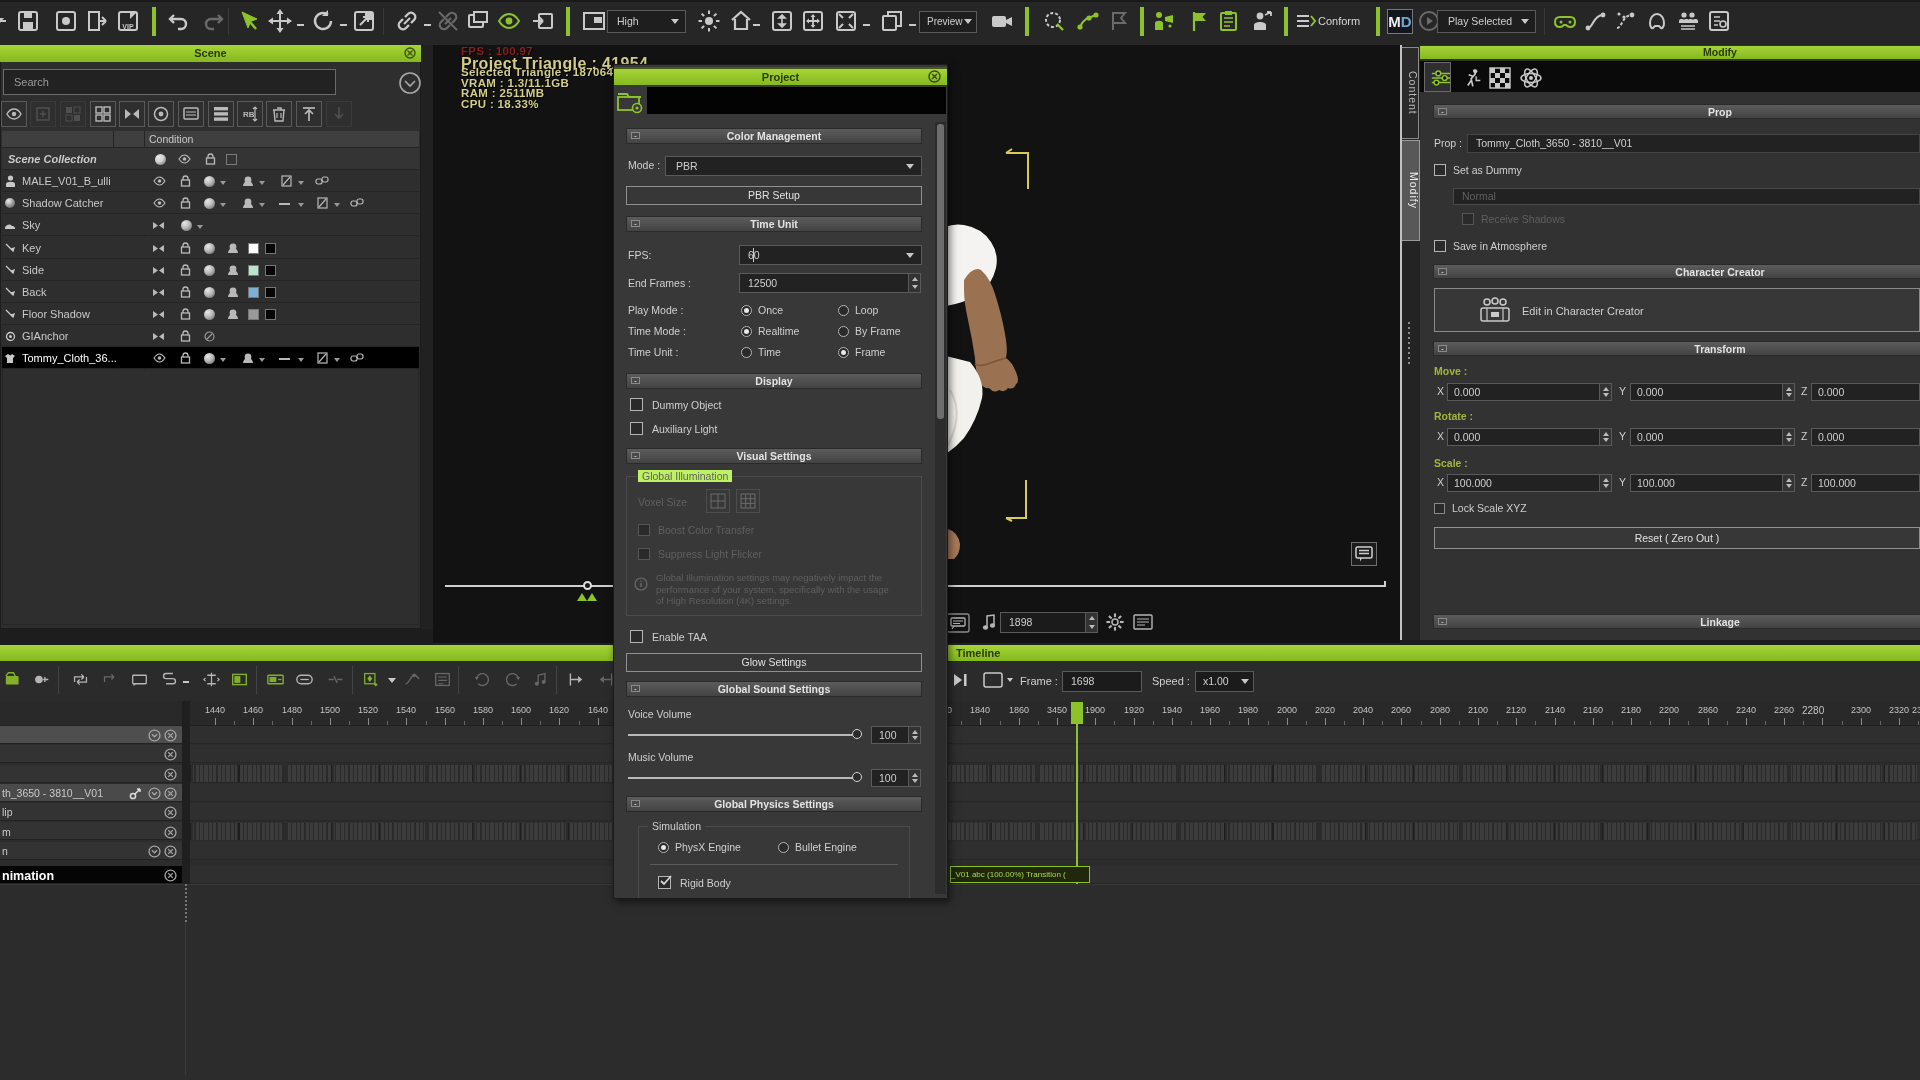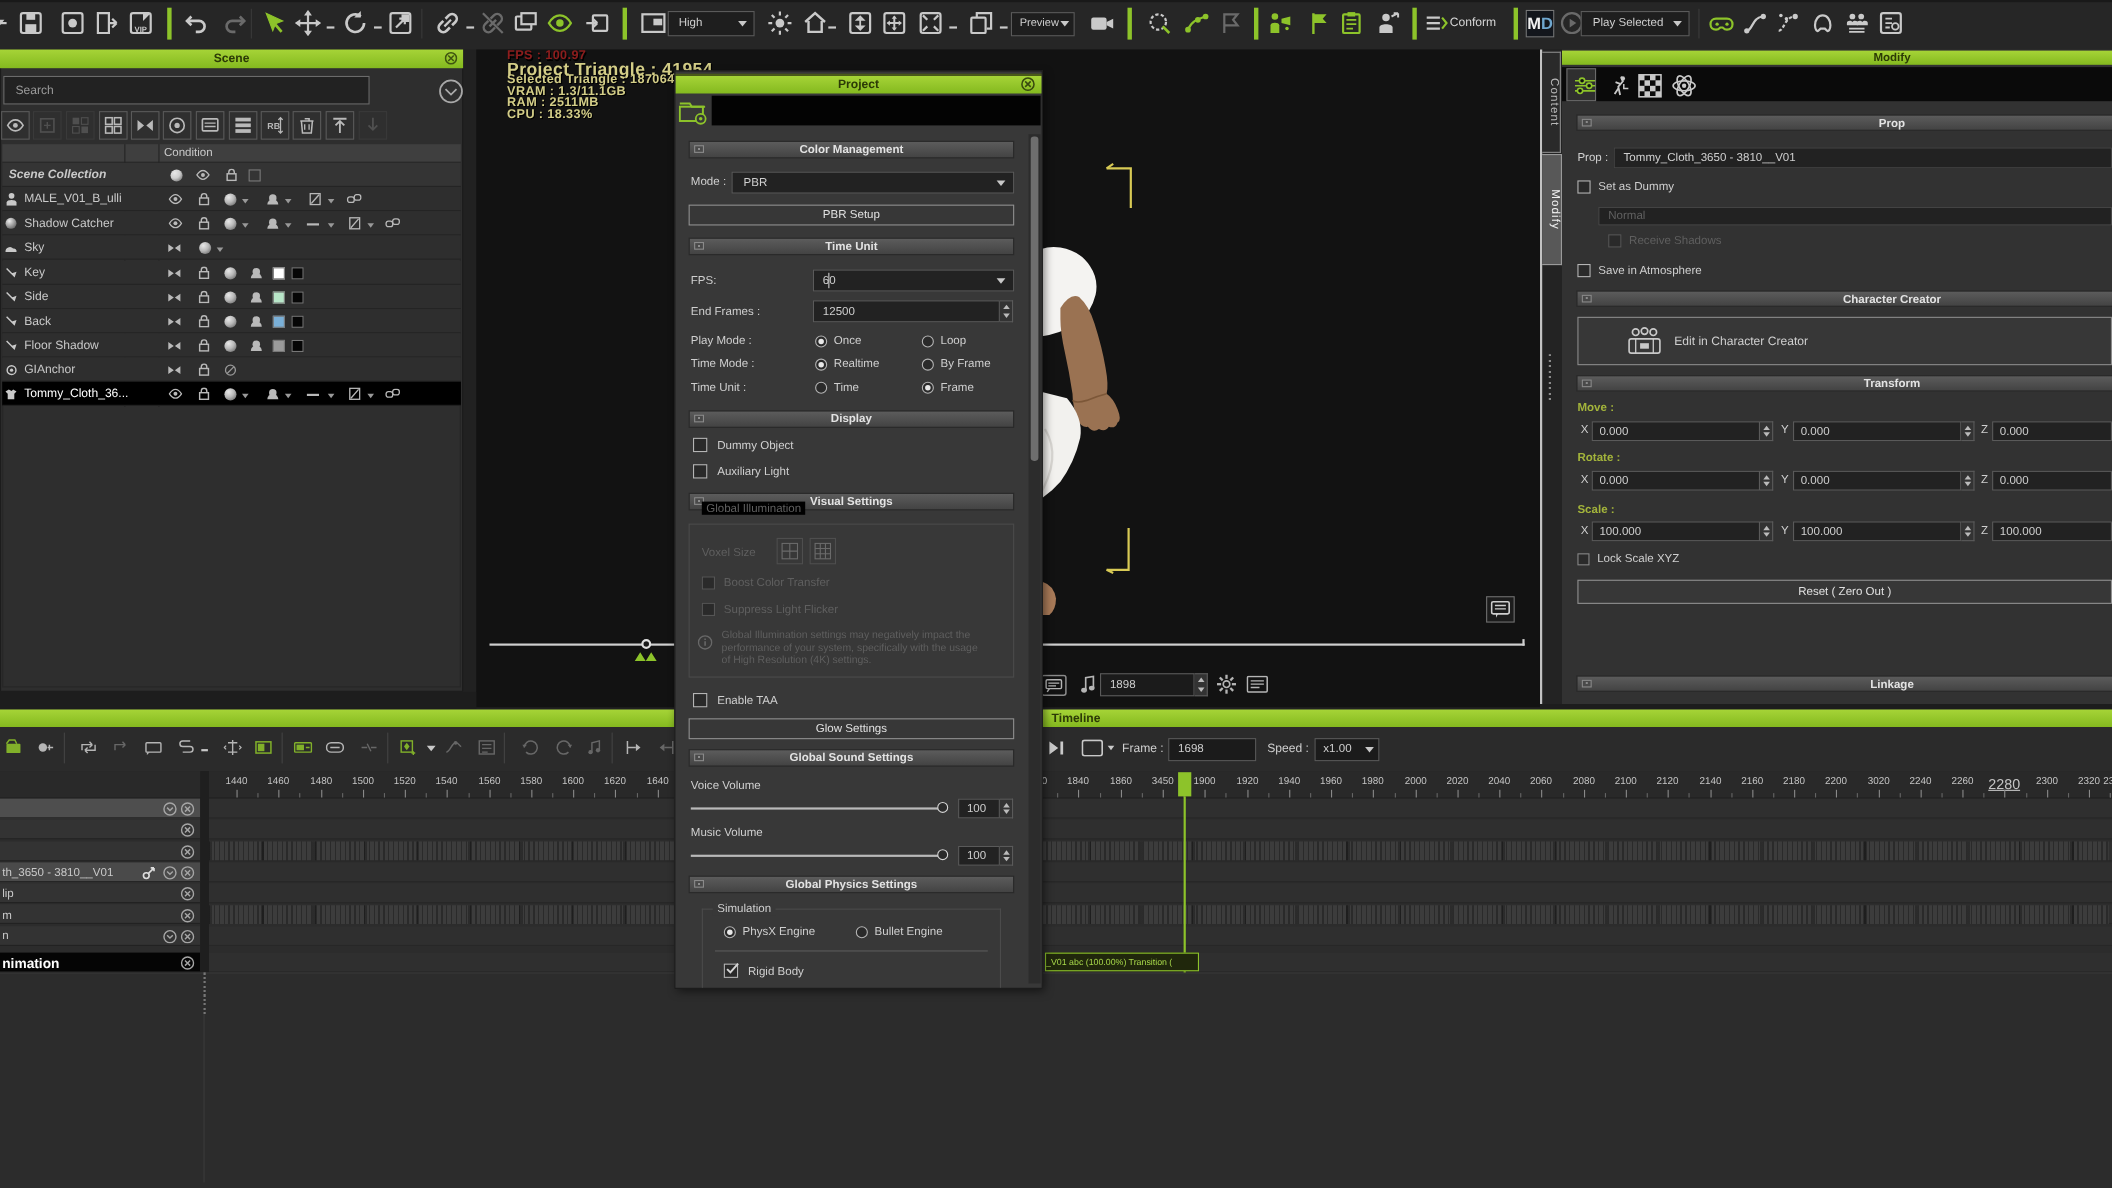--- a/index.html
+++ b/index.html
@@ -883,30 +883,30 @@
     <div class="abs" style="left:1574px;top:721px;width:1px;height:4px;background:#666;"></div>
     <div class="abs tic" style="left:1573px;top:705px;width:40px;text-align:center;font-size:9px;">2160</div>
     <div class="abs" style="left:1593px;top:718px;width:1px;height:7px;background:#8a8a8a;"></div>
     <div class="abs" style="left:1612px;top:721px;width:1px;height:4px;background:#666;"></div>
     <div class="abs tic" style="left:1611px;top:705px;width:40px;text-align:center;font-size:9px;">2180</div>
     <div class="abs" style="left:1631px;top:718px;width:1px;height:7px;background:#8a8a8a;"></div>
     <div class="abs" style="left:1650px;top:721px;width:1px;height:4px;background:#666;"></div>
     <div class="abs tic" style="left:1649px;top:705px;width:40px;text-align:center;font-size:9px;">2200</div>
     <div class="abs" style="left:1669px;top:718px;width:1px;height:7px;background:#8a8a8a;"></div>
     <div class="abs" style="left:1688px;top:721px;width:1px;height:4px;background:#666;"></div>
-    <div class="abs tic" style="left:1688px;top:705px;width:40px;text-align:center;font-size:9px;">3020</div>
+    <div class="abs tic" style="left:1688px;top:705px;width:40px;text-align:center;font-size:9px;">2860</div>
     <div class="abs" style="left:1708px;top:718px;width:1px;height:7px;background:#8a8a8a;"></div>
     <div class="abs" style="left:1727px;top:721px;width:1px;height:4px;background:#666;"></div>
     <div class="abs tic" style="left:1726px;top:705px;width:40px;text-align:center;font-size:9px;">2240</div>
     <div class="abs" style="left:1746px;top:718px;width:1px;height:7px;background:#8a8a8a;"></div>
     <div class="abs" style="left:1765px;top:721px;width:1px;height:4px;background:#666;"></div>
     <div class="abs tic" style="left:1764px;top:705px;width:40px;text-align:center;font-size:9px;">2260</div>
     <div class="abs" style="left:1784px;top:718px;width:1px;height:7px;background:#8a8a8a;"></div>
     <div class="abs" style="left:1803px;top:721px;width:1px;height:4px;background:#666;"></div>
-    <div class="abs tic" style="left:1802px;top:705px;width:40px;text-align:center;font-size:13px;text-decoration:underline;">2280</div>
+    <div class="abs tic" style="left:1802px;top:705px;width:40px;text-align:left;font-size:10px;">2280</div>
     <div class="abs" style="left:1822px;top:718px;width:1px;height:7px;background:#8a8a8a;"></div>
     <div class="abs" style="left:1842px;top:721px;width:1px;height:4px;background:#666;"></div>
     <div class="abs tic" style="left:1841px;top:705px;width:40px;text-align:center;font-size:9px;">2300</div>
     <div class="abs" style="left:1861px;top:718px;width:1px;height:7px;background:#8a8a8a;"></div>
     <div class="abs" style="left:1880px;top:721px;width:1px;height:4px;background:#666;"></div>
     <div class="abs tic" style="left:1879px;top:705px;width:40px;text-align:center;font-size:9px;">2320</div>
     <div class="abs" style="left:1899px;top:718px;width:1px;height:7px;background:#8a8a8a;"></div>
     <div class="abs" style="left:1918px;top:721px;width:1px;height:4px;background:#666;"></div>
 <div class="abs" style="left:187px;top:718px;width:1px;height:7px;background:#8a8a8a;"></div>
 <div class="abs" style="left:0;top:726px;width:182px;height:18px;background:#4e4e4e;border-bottom:1px solid #222;"></div>
@@ -1033,21 +1033,21 @@
 <div class="abs radio" style="left:224px;top:282px;"></div>
 <div class="abs" style="left:227px;top:285px;width:5px;height:5px;border-radius:50%;background:#e8e8e8;"></div>
 <div class="abs lbl" style="left:241px;top:281px;">Frame</div>
 <div class="abs secbar" style="left:12px;top:308px;width:296px;height:16px;line-height:15px;">Display<span class="mins">-</span></div>
 <div class="abs cb" style="left:16px;top:333px;width:13px;height:13px;"></div>
 <div class="abs lbl" style="left:38px;top:334px;">Dummy Object</div>
 <div class="abs cb" style="left:16px;top:357px;width:13px;height:13px;"></div>
 <div class="abs lbl" style="left:38px;top:358px;">Auxiliary Light</div>
 <div class="abs secbar" style="left:12px;top:383px;width:296px;height:16px;line-height:15px;">Visual Settings<span class="mins">-</span></div>
 <div class="abs" style="left:12px;top:411px;width:296px;height:140px;border:1px solid #4b4b4b;"></div>
-<div class="abs dim" style="left:24px;top:391px;background:#000000;padding:0 4px;font-size:10.5px;">Global Illumination</div>
+<div class="abs dim" style="left:24px;top:405px;background:#bef264;padding:0 4px;font-size:10.5px;">Global Illumination</div>
 <div class="abs dim" style="left:24px;top:431px;font-size:10.5px;">Voxel Size</div>
 <div class="abs" style="left:92px;top:424px;width:24px;height:24px;border:1px solid #4e4e4e;"></div>
 <svg class="abs" width="16" height="16" style="left:96px;top:428px;opacity:0.35" viewBox="0 0 16 16">
         <rect x="1" y="1" width="14" height="14" fill="none" stroke="#c9c9c9"></rect>
         <path d="M8 1v14M1 8h14" stroke="#c9c9c9"></path>
       </svg>
 <div class="abs" style="left:122px;top:424px;width:24px;height:24px;border:1px solid #4e4e4e;"></div>
 <svg class="abs" width="16" height="16" style="left:126px;top:428px;opacity:0.35" viewBox="0 0 16 16">
         <rect x="1" y="1" width="14" height="14" fill="none" stroke="#c9c9c9"></rect>
         <path d="M5.7 1v14M10.4 1v14M1 5.7h14M1 10.4h14" stroke="#c9c9c9"></path>

